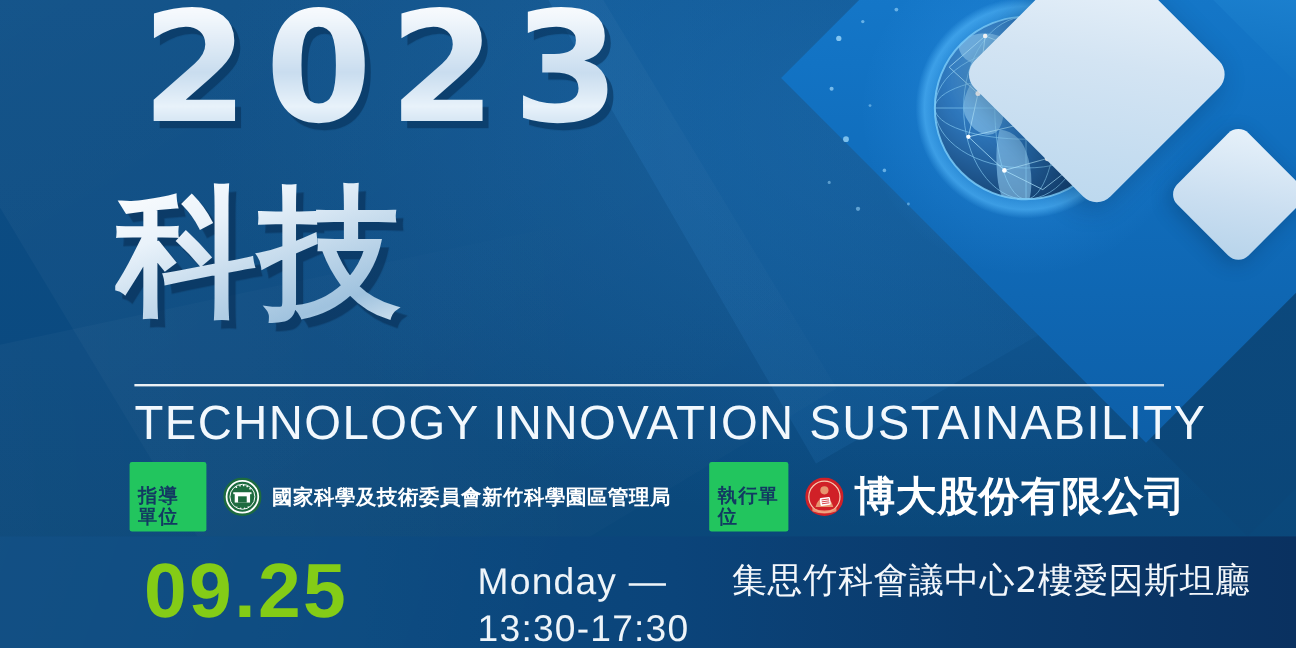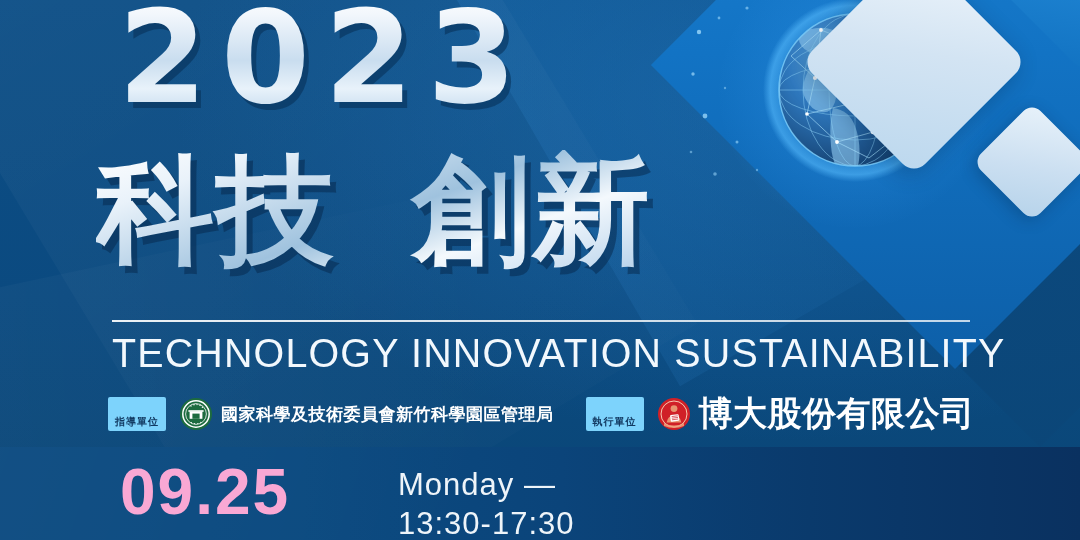--- a/index.html
+++ b/index.html
@@ -76,33 +76,33 @@
   .en-title{position:absolute;left:112px;top:331px;width:870px;
     font-size:40px;letter-spacing:1.2px;color:#f2f8fd;font-weight:300;
     font-family:"Liberation Sans","DejaVu Sans",sans-serif;
     transform:scaleX(.985);transform-origin:left center;white-space:nowrap;}
 
   
   .orgs{position:absolute;left:108px;top:394px;width:880px;height:40px;
     display:flex;align-items:center;}
   .org{display:flex;align-items:center;}
   .org.second{margin-left:32px;}
-  .tag{display:inline-block;background:#7dd3fc;color:#123a62;
-    font-size:10px;font-weight:700;letter-spacing:1px;
+  .tag{display:inline-block;background:#22c55e;color:#123a62;
+    font-size:16px;font-weight:700;letter-spacing:1px;
     padding:19px 7px 4px;border-radius:2px;line-height:1.1;
     font-family:"DejaVu Sans","Liberation Sans",sans-serif;}
   .emblem{width:32px;height:32px;border-radius:50%;margin:0 9px 0 14px;flex:0 0 auto;position:relative;}
   .emblem svg{display:block;}
   .org-name{font-size:17px;color:#ffffff;font-weight:600;letter-spacing:.5px;
     font-family:"DejaVu Sans","Liberation Sans",sans-serif;white-space:nowrap;}
   .org.second .org-name{font-size:34px;}
 
   
   .date{position:absolute;left:120px;top:460px;
-    font-size:64px;font-weight:700;letter-spacing:2px;color:#f9a8d4;line-height:1;
+    font-size:64px;font-weight:700;letter-spacing:2px;color:#84cc16;line-height:1;
     font-family:"Liberation Sans","DejaVu Sans",sans-serif;}
   .when{position:absolute;left:398px;top:466px;color:#eef4f9;
     font-size:31px;line-height:1.25;font-weight:300;letter-spacing:1px;
     font-family:"Liberation Sans","DejaVu Sans",sans-serif;white-space:nowrap;}
   .venue{position:absolute;left:610px;top:464px;color:#f3f7fb;
     font-size:29px;line-height:1.32;font-weight:400;letter-spacing:.5px;
     font-family:"DejaVu Sans","Liberation Sans",sans-serif;white-space:nowrap;}
 </style>
 </head>
 <body>
@@ -197,21 +197,20 @@
   </div>
 
   <div class="diamond d1"></div>
   <div class="diamond d2"></div>
 
   <div class="year">2023</div>
 
   <div class="cn-title">
     <span class="grp">科技</span>
     <span class="gap"></span>
-    <span class="grp">創新</span>
     <span class="gap"></span>
   </div>
 
   <div class="rule"></div>
   <div class="en-title">TECHNOLOGY INNOVATION SUSTAINABILITY</div>
 
   <div class="orgs">
 
     <div class="org">
       <span class="tag">指導單位</span>
@@ -262,15 +261,16 @@
 
   <div class="bottom-band"></div>
   <div class="bottom-band-sheen"></div>
 
   <div class="date">09.25</div>
   <div class="when">
     <div>Monday  —</div>
     <div>13:30-17:30</div>
   </div>
   <div class="venue">
+    <div>集思竹科會議中心2樓愛因斯坦廳</div>
   </div>
 
 </div>
 
 </body></html>

